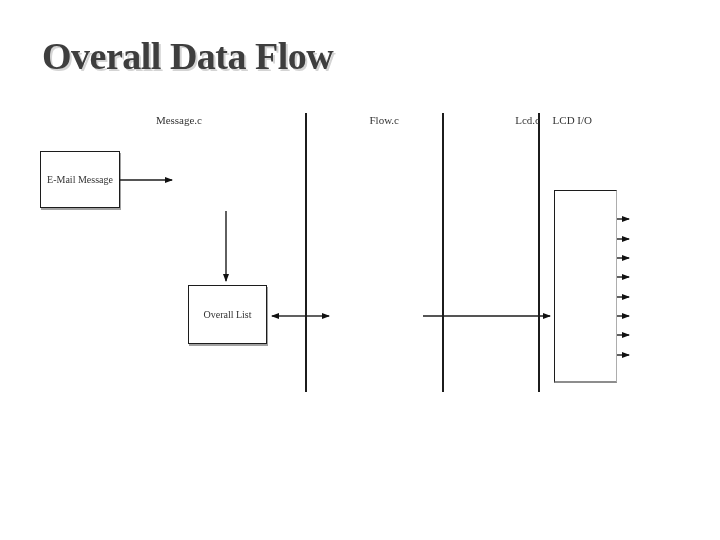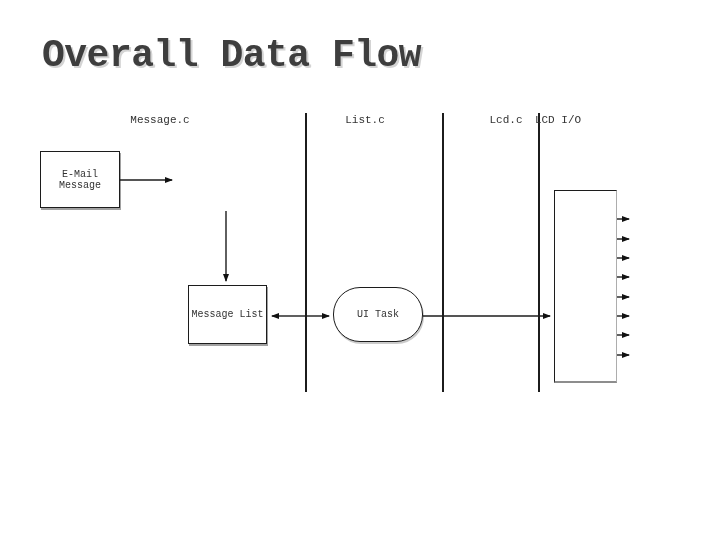--- a/index.html
+++ b/index.html
@@ -1,30 +1,30 @@
 <!DOCTYPE html>
 <html><head>
 <meta charset="utf-8">
 <style>
   html,body{margin:0;padding:0;background:#fff;}
   .slide{
     position:relative;width:720px;height:392px;background:#ffffff;
-    overflow:hidden;font-family:Liberation Mono, monospace;
+    overflow:hidden;font-family:Liberation Serif, serif;
   }
   .slide-title{
     position:absolute;left:42px;top:34px;margin:0;
     font-size:38px;font-weight:bold;color:#3e3e3e;letter-spacing:-0.5px;
     text-shadow:2px 2px 0 #d4d4d4;
   }
   
   .vline{position:absolute;top:113px;height:339px;width:0;border-left:2px solid #1c1c1c;}
   .vline.v1{left:305px;} .vline.v2{left:442px;} .vline.v3{left:538px;}
   
   .col-label{
-    position:absolute;top:114px;font-size:11px;color:#333;text-align:center;
+    position:absolute;top:114px;font-size:11px;color:#333;text-align:right;
   }
   .col-label.c1{left:118px;width:84px;}
   .col-label.c2{left:331px;width:68px;}
   .col-label.c3{left:472px;width:68px;}
   .col-label.c4{left:524px;width:68px;}
   
   .node{
     position:absolute;display:flex;align-items:center;justify-content:center;
     background:#ffffff;border:1.5px solid #1c1c1c;font-size:10px;color:#333;
     text-align:center;box-sizing:border-box;
@@ -57,32 +57,29 @@
 
 <div class="slide">
 
   <h1 class="slide-title">Overall Data Flow</h1>
 
   <div class="vline v1"></div>
   <div class="vline v2"></div>
   <div class="vline v3"></div>
 
   <div class="col-label c1">Message.c</div>
-  <div class="col-label c2">List.c</div>
+  <div class="col-label c2">Flow.c</div>
   <div class="col-label c3">Lcd.c</div>
   <div class="col-label c4">LCD I/O</div>
 
   <div class="node rect n-email">
     <span>E-Mail Message</span>
   </div>
   <div class="node rect n-msglist">
-    <span>Message List</span>
-  </div>
-  <div class="node stadium n-uitask">
-    <span>UI Task</span>
+    <span>Overall List</span>
   </div>
   <div class="node n-lcdblock"></div>
 
   <svg class="edges-svg" viewBox="0 0 720 540" xmlns="http://www.w3.org/2000/svg">
     <defs>
       <marker id="ah" markerWidth="8" markerHeight="6" refX="7" refY="3" orient="auto" markerUnits="userSpaceOnUse">
         <path d="M0,0 L8,3 L0,6 Z" fill="#111"></path>
       </marker>
     </defs>
     <g stroke="#1c1c1c" stroke-width="1.4">

